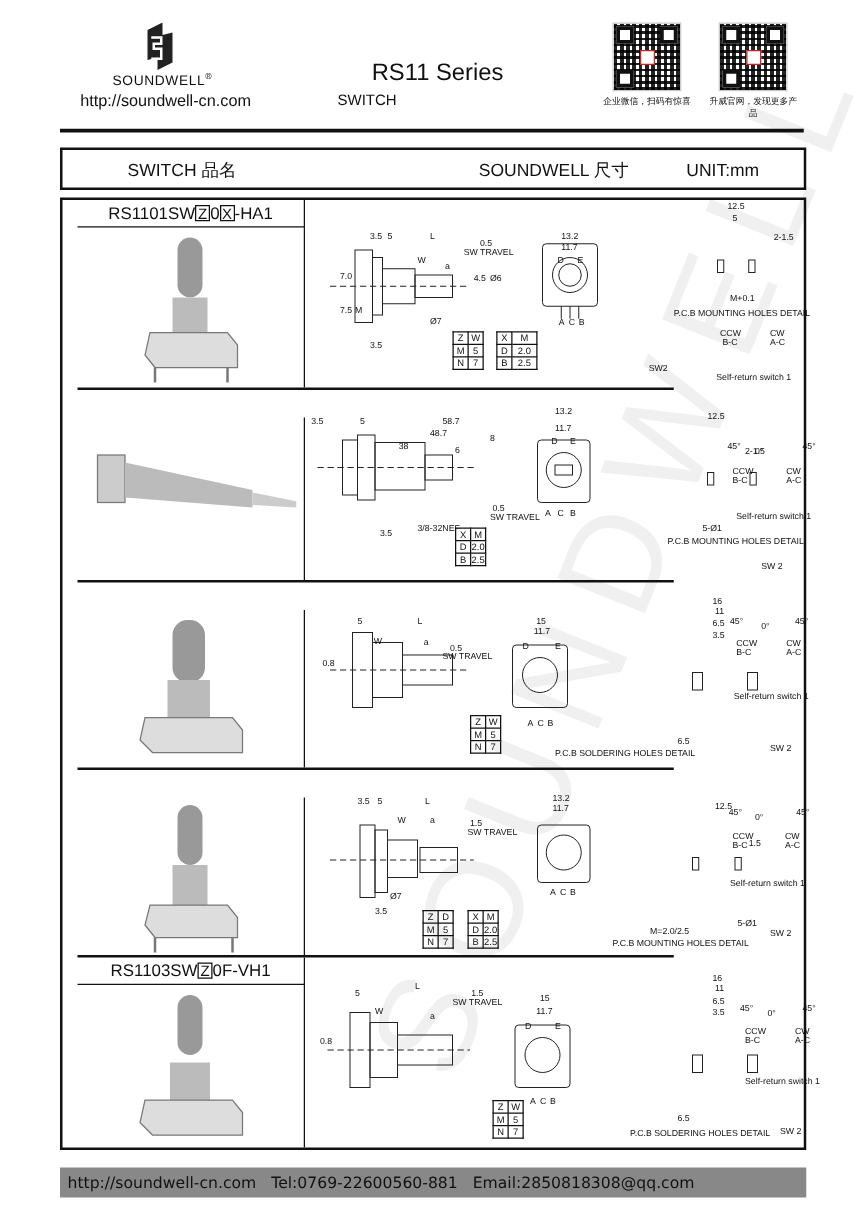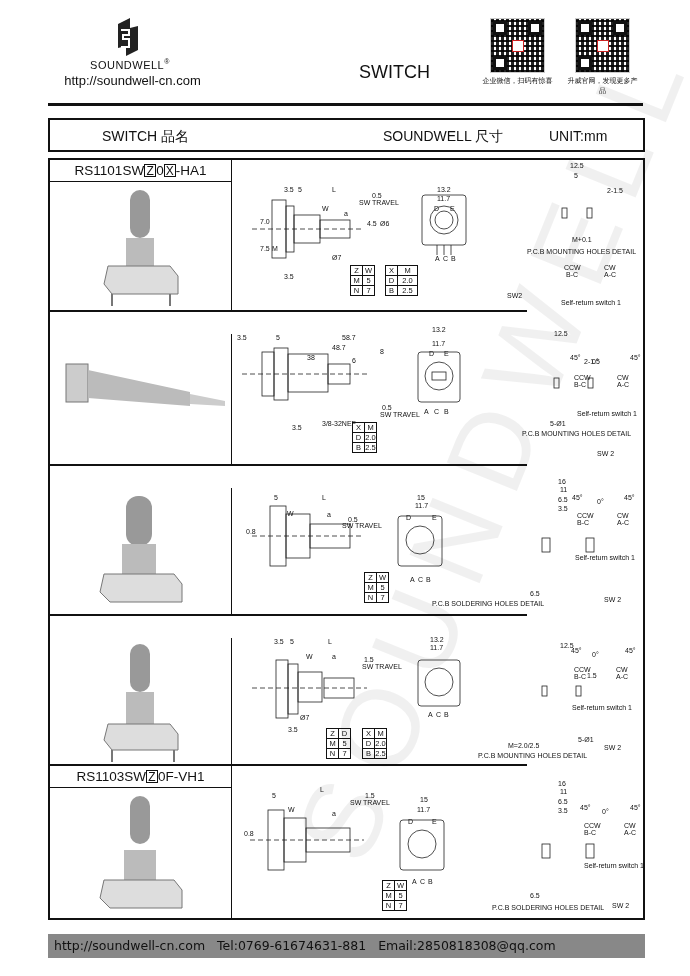--- a/index.html
+++ b/index.html
@@ -3,32 +3,32 @@
 <meta charset="utf-8">
 <style>
   *{box-sizing:border-box;margin:0;padding:0}
   body{width:690px;height:976px;background:#fff;font-family:"Liberation Sans",sans-serif;color:#111;position:relative;overflow:hidden}
   .header{position:absolute;left:0;top:0;width:690px;height:106px}
   .logo{position:absolute;left:112px;top:18px;width:28px;height:38px}
   .brand{position:absolute;left:60px;top:58px;width:140px;text-align:center;font-size:11px;letter-spacing:.5px}
   .brand sup{font-size:7px}
   .site{position:absolute;left:45px;top:73px;width:175px;text-align:center;font-size:13px}
   .series{position:absolute;left:270px;top:48px;width:160px;text-align:center;font-size:19px}
-  .sub{position:absolute;left:270px;top:62px;width:160px;text-align:right;font-size:18px}
+  .sub{position:absolute;left:270px;top:73px;width:160px;text-align:left;font-size:12px}
   .qr{position:absolute;top:18px;width:55px;height:55px;background:
       repeating-linear-gradient(90deg,#222 0 3px,#fff 3px 5px),
       repeating-linear-gradient(0deg,#222 0 2px,#fff 2px 5px);background-blend-mode:multiply;border:1px solid #ccc}
   .qr .c{position:absolute;left:21px;top:21px;width:12px;height:12px;background:#fff;border:1px solid #c22}
   .qr .f{position:absolute;width:14px;height:14px;border:3px solid #111;background:#fff}
   .qrcap{position:absolute;top:76px;font-size:7px;width:75px;text-align:center}
   .hr{position:absolute;left:48px;top:103px;width:595px;height:3px;background:#111}
   .hdrbox{position:absolute;left:48px;top:118px;width:597px;height:34px;border:2px solid #111;font-size:14px}
   .hdrbox span{position:absolute;top:8px}
   .tbl{position:absolute;left:48px;top:158px;width:597px;height:762px;border:2px solid #111}
-  .row{position:absolute;left:0;width:477px;border-bottom:2px solid #111}
+  .row{position:absolute;left:12px;width:477px;border-bottom:2px solid #111}
   .model{position:absolute;left:0;top:0;width:182px;height:22px;border-bottom:1.5px solid #111;border-right:1.5px solid #111;text-align:center;font-size:13.5px;padding-top:3px}
   .model b{display:inline-block;border:1px solid #111;width:12px;height:13px;line-height:12px;font-weight:normal;font-size:12px}
   .photo{position:absolute;left:0;top:22px;width:182px;border-right:1.5px solid #111}
   .dims{position:absolute;left:182px;top:0;right:0}
   .lbl{position:absolute;font-size:7px;white-space:nowrap}
   .ztbl{position:absolute;border-collapse:collapse;font-size:7.5px}
   .ztbl td{border:1px solid #111;width:12px;height:10px;text-align:center;line-height:9px}
   .footer{position:absolute;left:48px;top:934px;width:597px;height:24px;background:#888;font-family:"DejaVu Sans",sans-serif;font-size:12.5px;color:#111;padding:4px 6px;white-space:nowrap}
   svg{position:absolute}
   .wm{position:absolute;left:260px;top:300px;font-size:110px;color:rgba(0,0,0,.06);transform:rotate(-68deg);transform-origin:left top;letter-spacing:20px;white-space:nowrap;top:830px;left:270px}
@@ -36,20 +36,21 @@
 </head>
 <body>
 
 <div class="header">
   <svg class="logo" viewBox="0 0 28 38" style="left:112px;top:18px;width:28px;height:38px">
     <polygon points="6,6 18,0 18,10 26,8 26,32 14,38 14,28 6,30" fill="#222"></polygon>
     <path d="M9,12 h8 v5 h-6 v4 h6 v8 h-8" stroke="#fff" stroke-width="2" fill="none"></path>
   </svg>
   <div class="brand"><span>SOUNDWELL</span><sup>®</sup></div>
   <div class="site">http://soundwell-cn.com</div>
+  <div class="series">RS11 Series</div>
   <div class="sub">SWITCH</div>
 
   <div class="qr" style="left:490px">
     <div class="f" style="left:2px;top:2px"></div>
       <div class="f" style="right:2px;top:2px"></div>
       <div class="f" style="left:2px;bottom:2px"></div>
       <div class="c"></div>
   </div>
   <div class="qrcap" style="left:480px">企业微信，扫码有惊喜</div>
   <div class="qr" style="left:575px">
@@ -463,15 +464,15 @@
       <span class="lbl" style="left:392px;top:56px">CW</span>
       <span class="lbl" style="left:392px;top:63px">A-C</span>
       <span class="lbl" style="left:352px;top:96px">Self-return switch 1</span>
       <span class="lbl" style="left:380px;top:136px">SW 2</span>
     </div>
   </div>
 </div>
 
 <div class="footer">
   <span>http://soundwell-cn.com</span>&nbsp;&nbsp;
-  <span>Tel:0769-61674631-881</span>&nbsp;&nbsp;
+  <span>Tel:0769-22600560-881</span>&nbsp;&nbsp;
   <span>Email:2850818308@qq.com</span>
 </div>
 
 </body></html>

